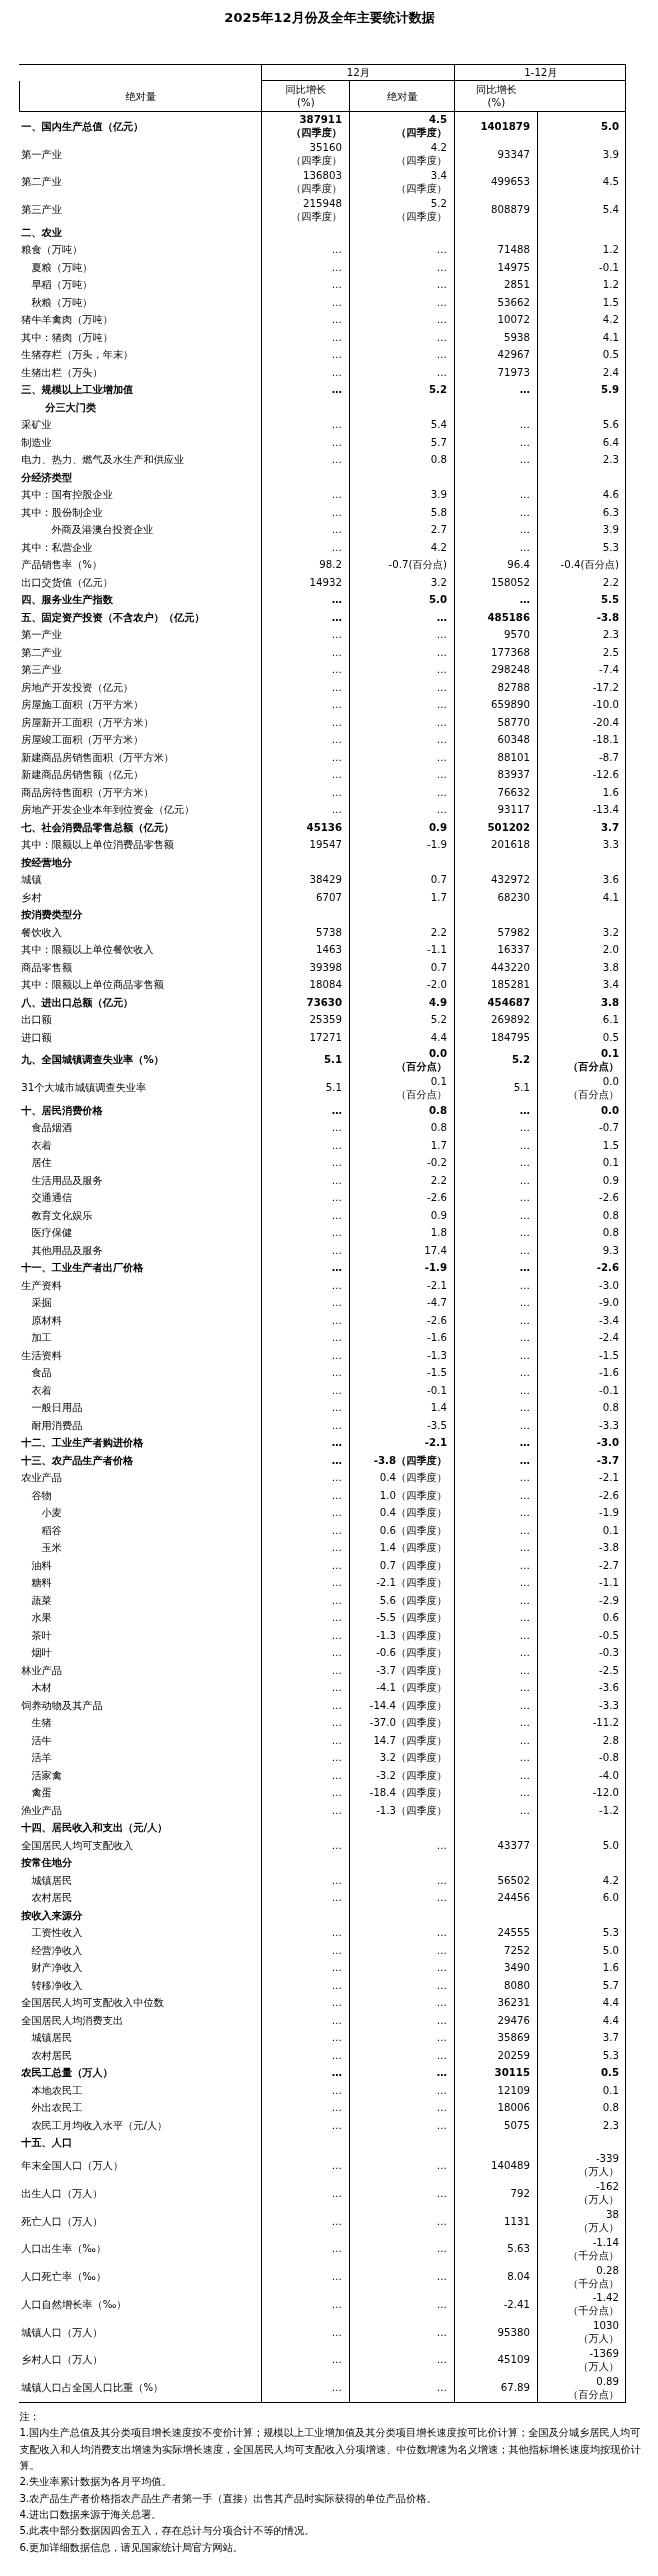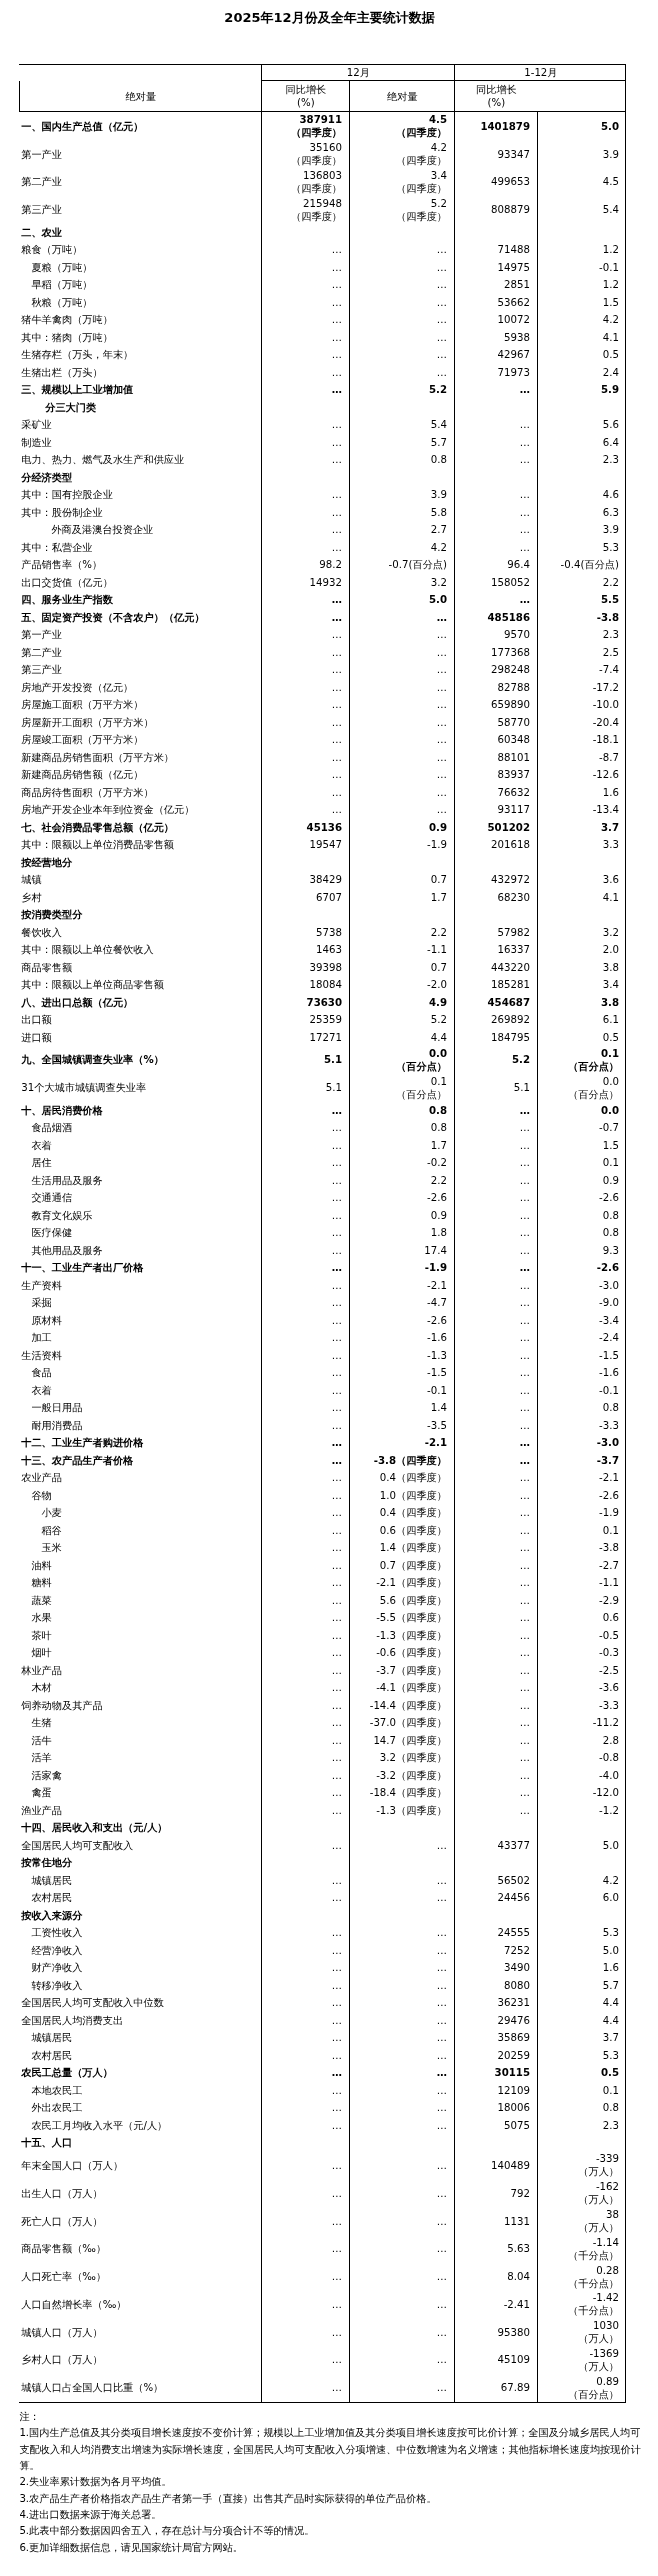--- a/index.html
+++ b/index.html
@@ -858,21 +858,21 @@
       </div>
       <div class="row">
         <div class="c lab" style="padding-left: 1.8px;">死亡人口（万人）</div>
         <div class="c val">…</div>
         <div class="c val">…</div>
         <div class="c val">1131</div>
         <div class="c val">38
 （万人）</div>
       </div>
       <div class="row">
-        <div class="c lab" style="padding-left: 1.8px;">商品零售额（‰）</div>
+        <div class="c lab" style="padding-left: 1.8px;">人口出生率（‰）</div>
         <div class="c val">…</div>
         <div class="c val">…</div>
         <div class="c val">5.63</div>
         <div class="c val">-1.14
 （千分点）</div>
       </div>
       <div class="row">
         <div class="c lab" style="padding-left: 1.8px;">人口死亡率（‰）</div>
         <div class="c val">…</div>
         <div class="c val">…</div>

